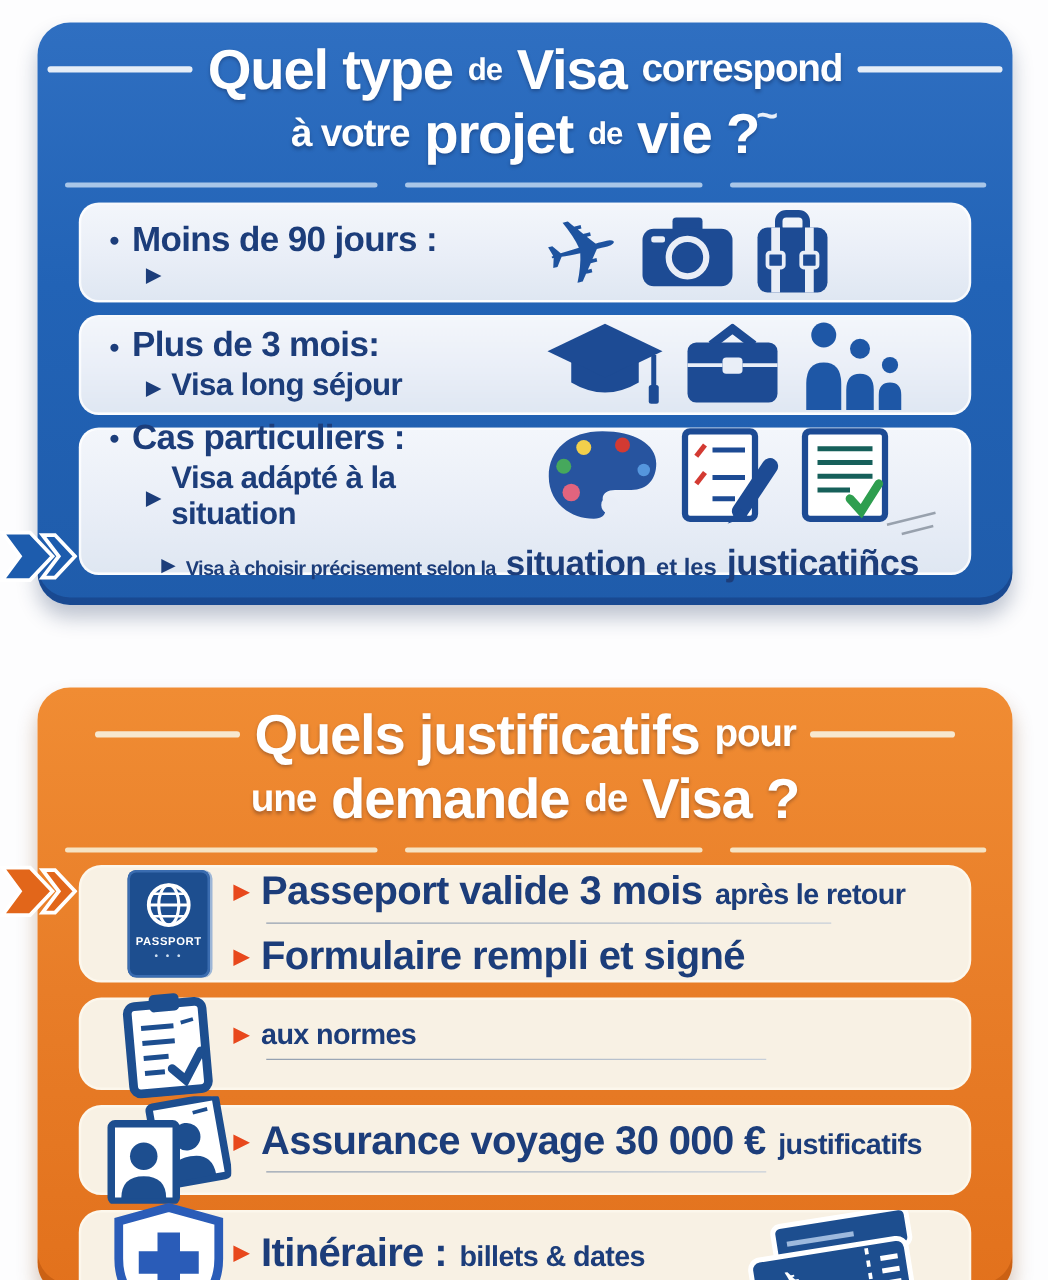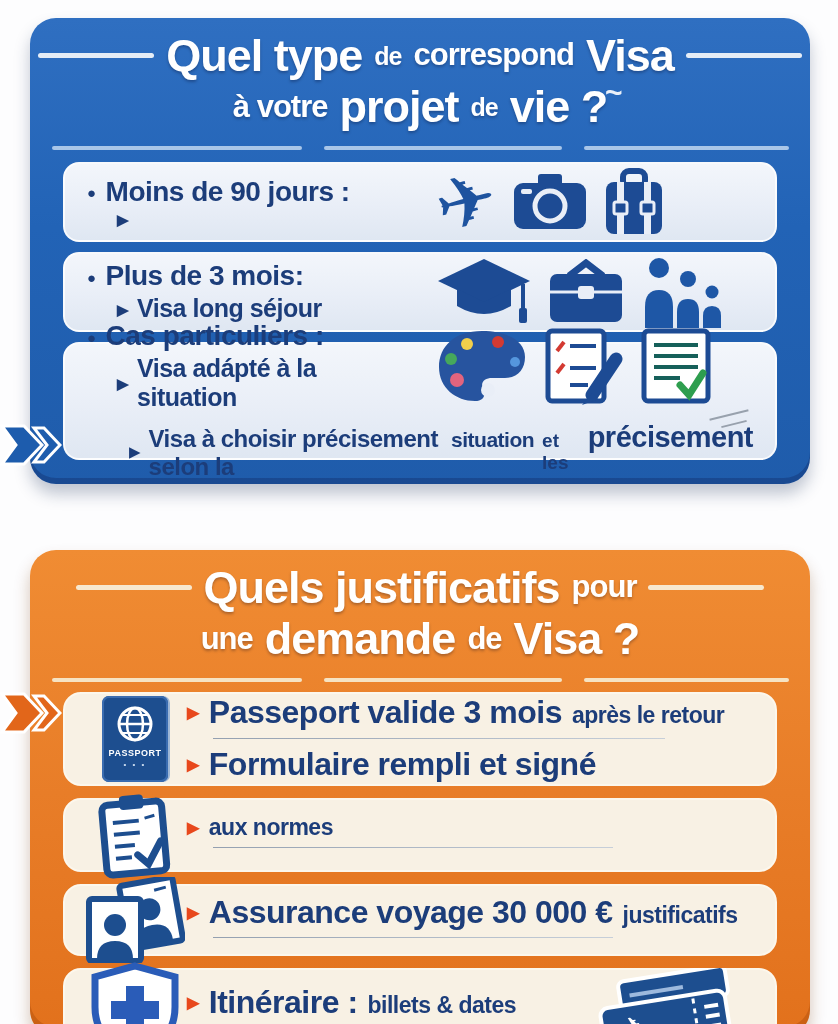--- a/index.html
+++ b/index.html
@@ -52,22 +52,22 @@
   .b-text{width:315px;flex:0 0 auto}
   .b-heading{display:flex;align-items:center;gap:10px;font-weight:bold;font-size:28px;letter-spacing:-.5px}
   .bullet{font-size:15px;transform:translateY(1px)}
   .b-sub{display:flex;align-items:center;gap:9px;font-weight:bold;font-size:25px;letter-spacing:-.5px;margin:2px 0 0 30px}
   .tri{font-size:15px;transform:translateY(1px)}
   .b-icons{flex:1;display:flex;align-items:center;gap:16px;padding-left:34px}
   .plane-glyph{font-size:72px;line-height:1;color:#1e539f;display:inline-block;transform:rotate(-14deg);text-shadow:none}
   .r3divider{height:1px;background:#9fb0c6;width:90%;margin:5px auto 4px 12px}
   .b-note{display:flex;align-items:baseline;gap:8px;margin-left:42px}
   .b-note .tri{align-self:center}
-  .n-a{font-size:24px;font-weight:bold;letter-spacing:-.5px}
-  .n-b{font-size:21px;font-weight:bold;letter-spacing:-.5px}
+  .n-a{font-size:16px;font-weight:bold;letter-spacing:-.5px}
+  .n-b{font-size:28px;font-weight:bold;letter-spacing:-.5px}
   .n-c{font-size:19px;font-weight:bold}
   .n-d{font-size:29px;font-weight:bold;letter-spacing:-.5px}
   .pencil-marks{position:absolute;right:26px;top:66px;width:56px;height:22px}
   .pencil-marks i{position:absolute;height:2px;background:#98a1ad;display:block;transform:rotate(-14deg)}
   .pencil-marks i:nth-child(1){width:40px;right:0;top:4px}
   .pencil-marks i:nth-child(2){width:26px;right:2px;top:13px}
   
   .o-rows{padding:10px 33px 0}
   .o-row{
     background:var(--row-cream);border:2px solid #fcf7ec;border-radius:18px;
@@ -109,22 +109,22 @@
   <polygon points="2,6 24,6 42,25 24,44 2,44 16,25" fill="#e2661a" stroke="#ffffff" stroke-width="3"></polygon>
   <polygon points="34,8 44,8 60,25 44,42 34,42 47,25" fill="#e2661a" stroke="#ffffff" stroke-width="3"></polygon>
 </svg>
 
 <section class="panel blue-panel">
   <header class="panel-title">
     <div class="title-row">
       <span class="dash"></span>
       <span class="seg xl">Quel type</span>
       <span class="seg sm">de</span>
+      <span class="seg xl">Visa</span>
       <span class="seg md">correspond</span>
-      <span class="seg xl">Visa</span>
       <span class="dash"></span>
     </div>
     <span class="tilde">~</span>
     <div class="title-row second">
       <span class="seg md">à votre</span>
       <span class="seg xl">projet</span>
       <span class="seg sm">de</span>
       <span class="seg xl">vie ?</span>
     </div>
     <div class="underls">
@@ -242,21 +242,21 @@
             <polyline points="40,58 49,68 63,46" fill="none" stroke="#2e9e4f" stroke-width="7" stroke-linecap="round"></polyline>
           </svg>
         </div>
       </div>
       <div class="r3divider"></div>
       <div class="b-note">
         <span class="tri">▶</span>
         <span class="n-a">Visa à choisir précisement selon la</span>
         <span class="n-b">situation</span>
         <span class="n-c">et les</span>
-        <span class="n-d">précisement</span>
+        <span class="n-d">justicatiñcs</span>
       </div>
       <div class="pencil-marks">
           <i></i>
           <i></i>
         </div>
     </div>
   </div>
 </section>
 
 <section class="panel orange-panel">

